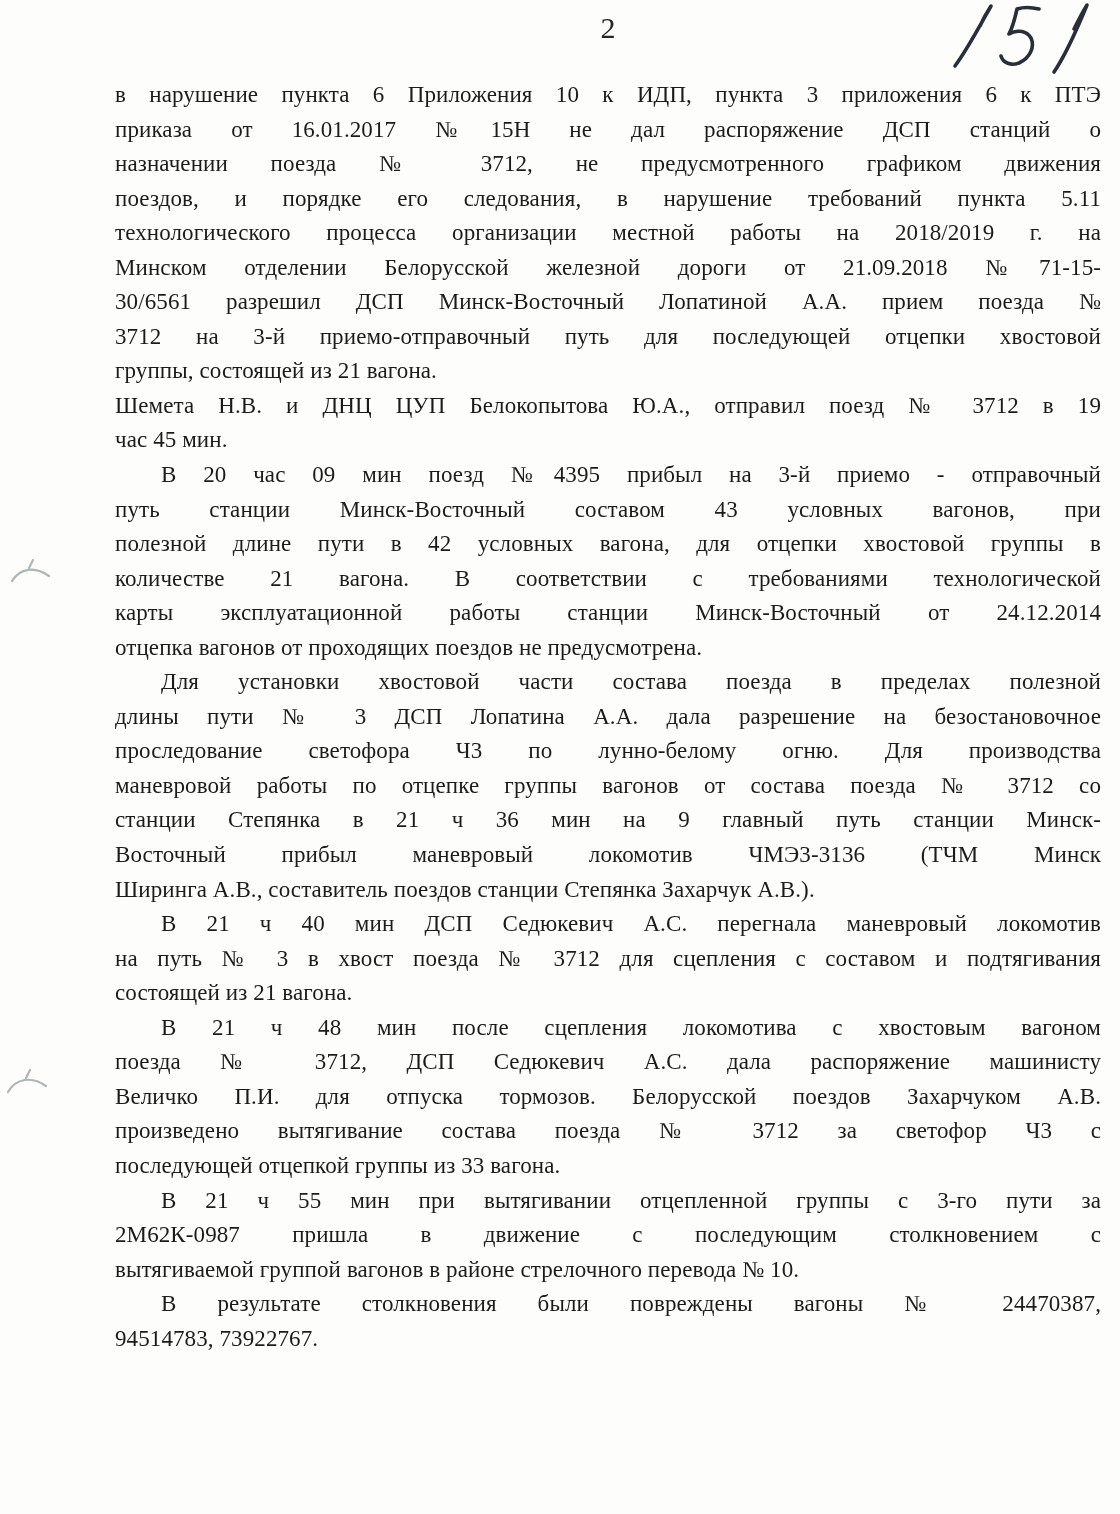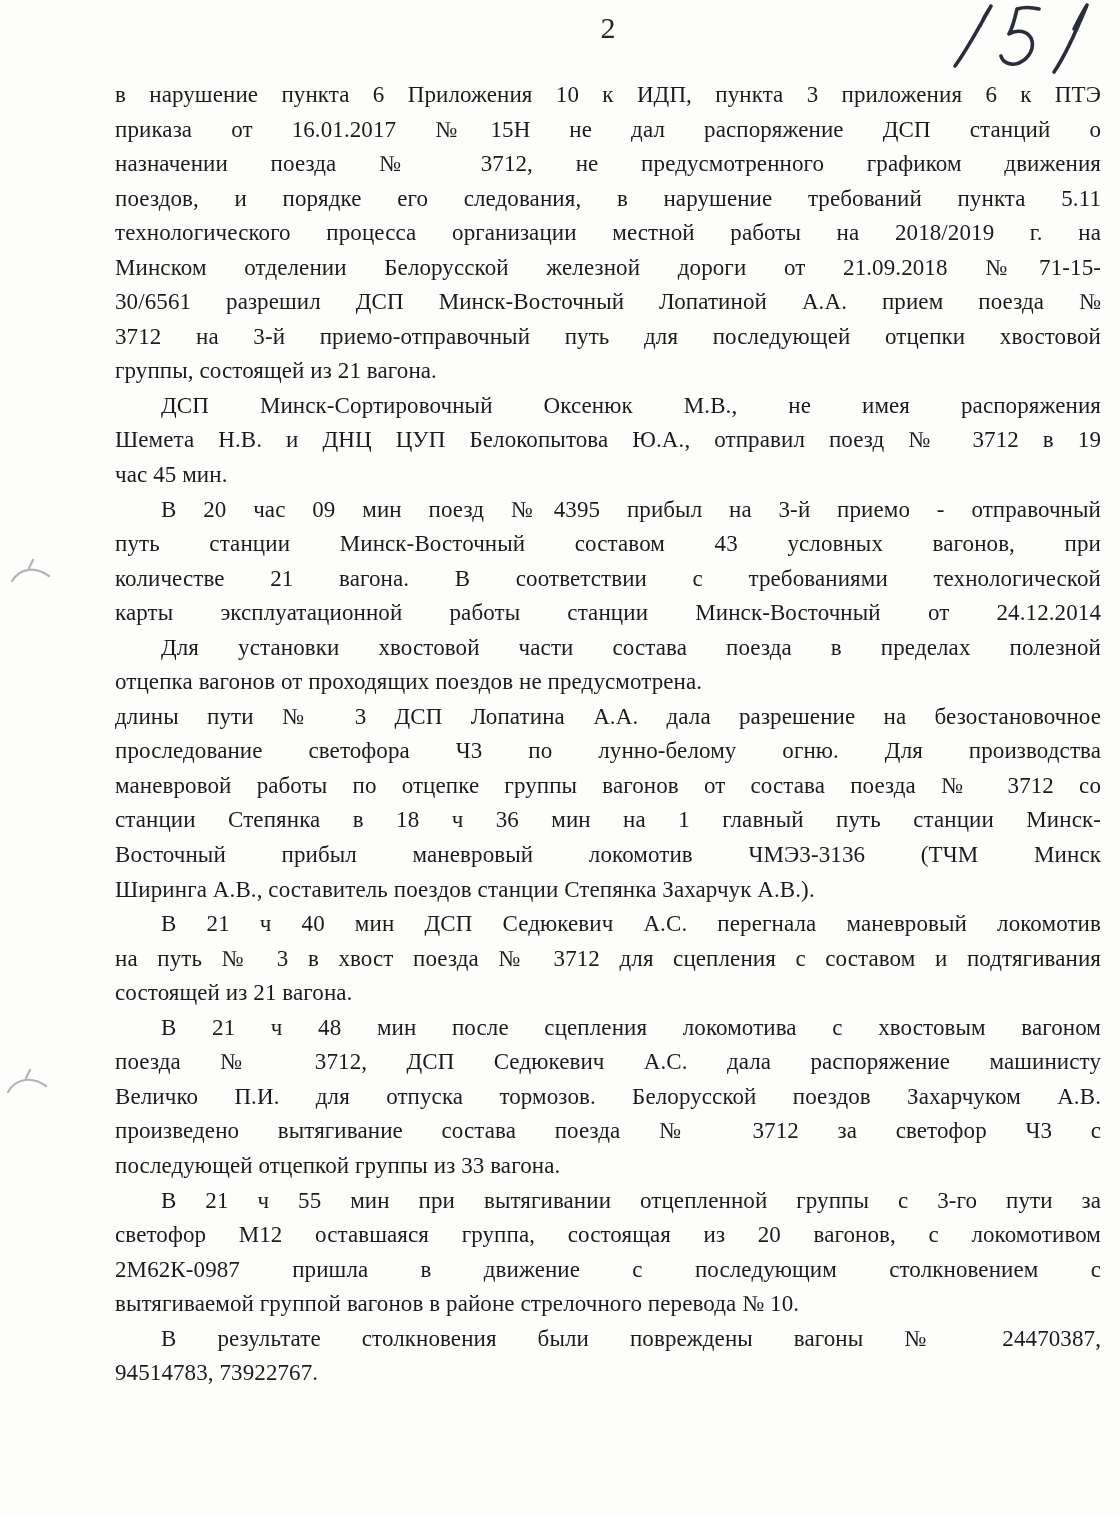--- a/index.html
+++ b/index.html
@@ -85,44 +85,43 @@
   <div class="doc-body" id="doc-body">
       <div class="line">в нарушение пункта 6 Приложения 10 к ИДП, пункта 3 приложения 6 к ПТЭ</div>
       <div class="line">приказа от 16.01.2017 №15Н не дал распоряжение ДСП станций о</div>
       <div class="line">назначении поезда № 3712, не предусмотренного графиком движения</div>
       <div class="line">поездов, и порядке его следования, в нарушение требований пункта 5.11</div>
       <div class="line">технологического процесса организации местной работы на 2018/2019 г. на</div>
       <div class="line">Минском отделении Белорусской железной дороги от 21.09.2018 №71-15-</div>
       <div class="line">30/6561 разрешил ДСП Минск-Восточный Лопатиной А.А. прием поезда №</div>
       <div class="line">3712 на 3-й приемо-отправочный путь для последующей отцепки хвостовой</div>
       <div class="line last">группы, состоящей из 21 вагона.</div>
-      <div class="line indent">ДСП Минск-Сортировочный Оксенюк М.В., не имея распоряжения</div>
       <div class="line">Шемета Н.В. и ДНЦ ЦУП Белокопытова Ю.А., отправил поезд № 3712 в 19</div>
       <div class="line last">час 45 мин.</div>
       <div class="line indent">В 20 час 09 мин поезд №4395 прибыл на 3-й приемо - отправочный</div>
       <div class="line">путь станции Минск-Восточный составом 43 условных вагонов, при</div>
+      <div class="line">полезной длине пути в 42 условных вагона, для отцепки хвостовой группы в</div>
       <div class="line">количестве 21 вагона. В соответствии с требованиями технологической</div>
       <div class="line">карты эксплуатационной работы станции Минск-Восточный от 24.12.2014</div>
+      <div class="line last">отцепка вагонов от проходящих поездов не предусмотрена.</div>
       <div class="line indent">Для установки хвостовой части состава поезда в пределах полезной</div>
-      <div class="line last">отцепка вагонов от проходящих поездов не предусмотрена.</div>
       <div class="line">длины пути № 3 ДСП Лопатина А.А. дала разрешение на безостановочное</div>
       <div class="line">проследование светофора Ч3 по лунно-белому огню. Для производства</div>
       <div class="line">маневровой работы по отцепке группы вагонов от состава поезда № 3712 со</div>
-      <div class="line">станции Степянка в 18 ч 36 мин на 1 главный путь станции Минск-</div>
+      <div class="line">станции Степянка в 21 ч 36 мин на 9 главный путь станции Минск-</div>
       <div class="line">Восточный прибыл маневровый локомотив ЧМЭ3-3136 (ТЧМ Минск</div>
       <div class="line last">Ширинга А.В., составитель поездов станции Степянка Захарчук А.В.).</div>
       <div class="line indent">В 21 ч 40 мин ДСП Седюкевич А.С. перегнала маневровый локомотив</div>
       <div class="line">на путь № 3 в хвост поезда № 3712 для сцепления с составом и подтягивания</div>
       <div class="line last">состоящей из 21 вагона.</div>
       <div class="line indent">В 21 ч 48 мин после сцепления локомотива с хвостовым вагоном</div>
       <div class="line">поезда № 3712, ДСП Седюкевич А.С. дала распоряжение машинисту</div>
       <div class="line">Величко П.И. для отпуска тормозов. Белорусской поездов Захарчуком А.В.</div>
       <div class="line">произведено вытягивание состава поезда № 3712 за светофор Ч3 с</div>
       <div class="line last">последующей отцепкой группы из 33 вагона.</div>
       <div class="line indent">В 21 ч 55 мин при вытягивании отцепленной группы с 3-го пути за</div>
-      <div class="line">светофор М12 оставшаяся группа, состоящая из 20 вагонов, с локомотивом</div>
       <div class="line">2М62К-0987 пришла в движение с последующим столкновением с</div>
       <div class="line last">вытягиваемой группой вагонов в районе стрелочного перевода № 10.</div>
       <div class="line indent">В результате столкновения были повреждены вагоны № 24470387,</div>
       <div class="line last">94514783, 73922767.</div>
     </div>
 
 </div>
 
 </body></html>

